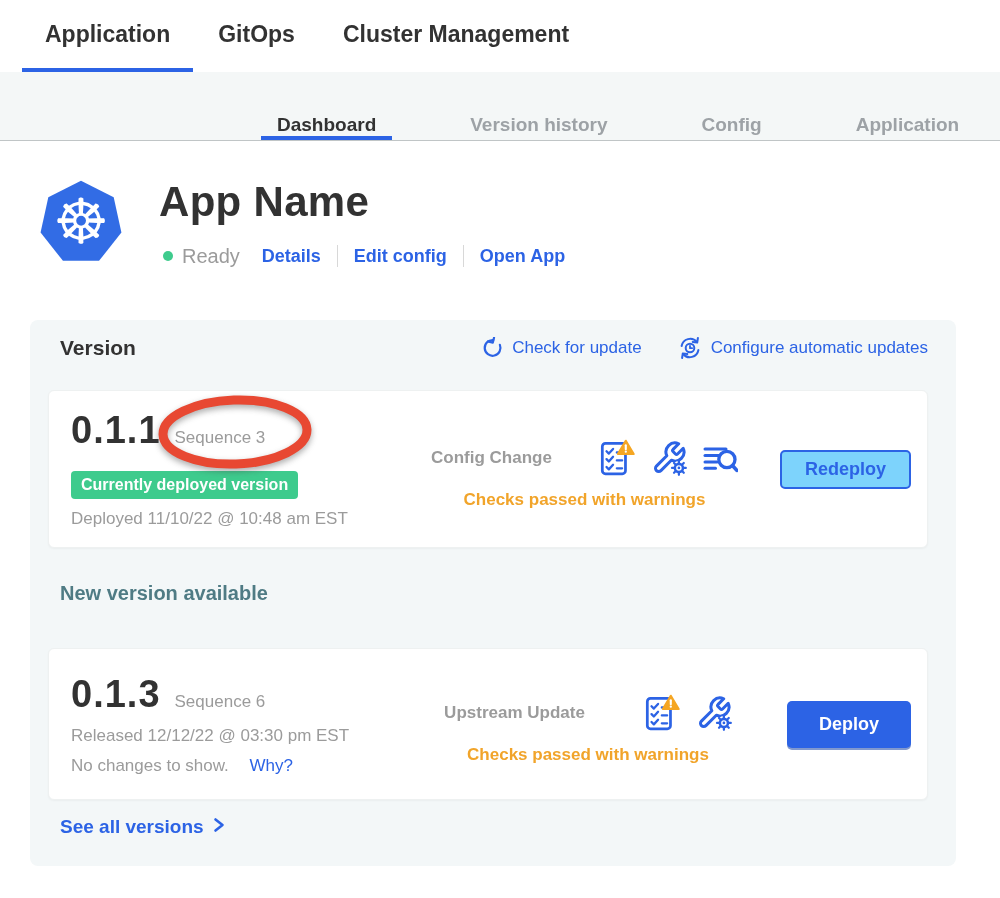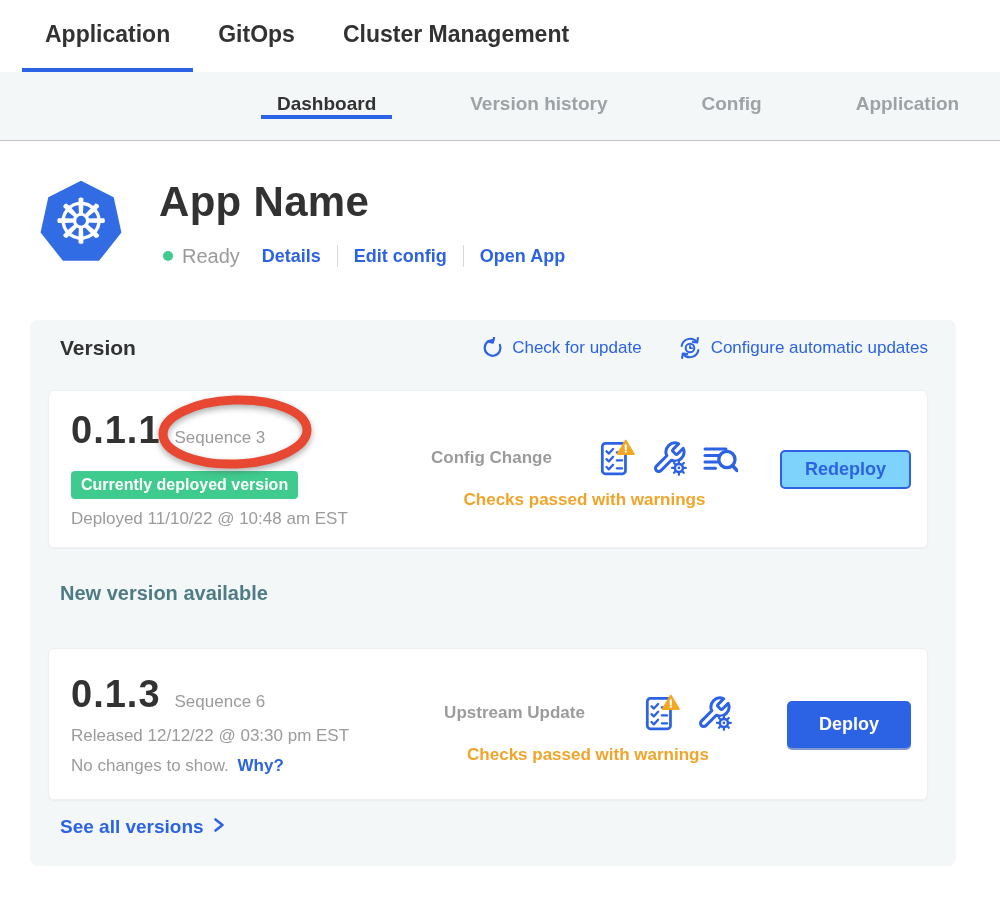--- a/index.html
+++ b/index.html
@@ -34,21 +34,21 @@
     display:flex;align-items:center;padding:12px 23px;margin-right:2px;
     font-size:23px;font-weight:700;color:var(--dark);
     border-bottom:4px solid transparent;cursor:pointer;white-space:nowrap;
   }
   .topnav .tab.active{border-bottom-color:var(--blue);}
 
   
   .subnav{
     position:absolute;top:72px;left:0;right:0;height:69px;
     background:var(--subnav-bg);border-bottom:1px solid #c0c5c6;
-    display:flex;align-items:center;padding-left:261px;overflow:hidden;
+    display:flex;align-items:flex-end;padding-left:261px;overflow:hidden;
   }
   .subnav .tab{
     display:flex;align-items:center;padding:0 16px;margin-right:62px;
     font-size:19px;font-weight:700;color:#9da2a6;
     border-bottom:4px solid transparent;cursor:pointer;white-space:nowrap;
   }
   .subnav .tab.active{color:var(--dark);border-bottom-color:var(--blue);}
 
   
   .app-logo{
@@ -100,21 +100,21 @@
   .left-col{width:330px;flex:none;}
   .version-line{display:flex;align-items:baseline;gap:14px;}
   .version-number{font-size:38px;font-weight:700;color:var(--dark);letter-spacing:1px;}
   .sequence{font-size:17px;font-weight:400;color:var(--gray);}
   .deployed-badge{
     display:inline-block;margin-top:19px;background:var(--green);color:#fff;
     font-size:16px;font-weight:700;padding:5px 10px;border-radius:4px;
   }
   .meta{margin-top:10px;color:var(--gray);font-size:17px;font-weight:500;}
   .nochanges-line{margin-top:10px;font-size:17px;color:var(--gray);font-weight:500;}
-  .why-link{color:var(--blue);font-weight:700;cursor:pointer;margin-left:4px;}
+  .why-link{color:var(--blue);font-weight:400;cursor:pointer;margin-left:16px;}
 
   .mid-col{flex:1;display:flex;flex-direction:column;align-items:center;margin-top:10px;}
   .mid-row{display:flex;align-items:center;}
   .gap-44{gap:44px;}
   .gap-56{gap:56px;}
   .change-type{color:var(--gray);font-size:17px;font-weight:700;white-space:nowrap;}
   .icons-row{display:flex;align-items:center;gap:15px;}
   .checks{margin-top:12px;color:var(--orange);font-size:17px;font-weight:700;white-space:nowrap;}
 
   .action-col{flex:none;margin-left:12px;}

